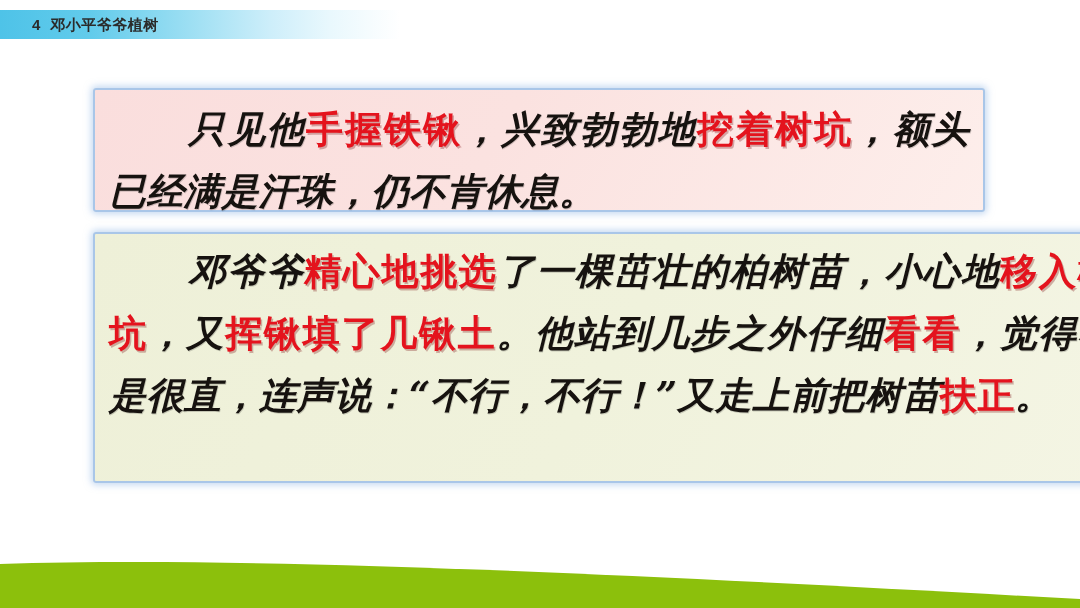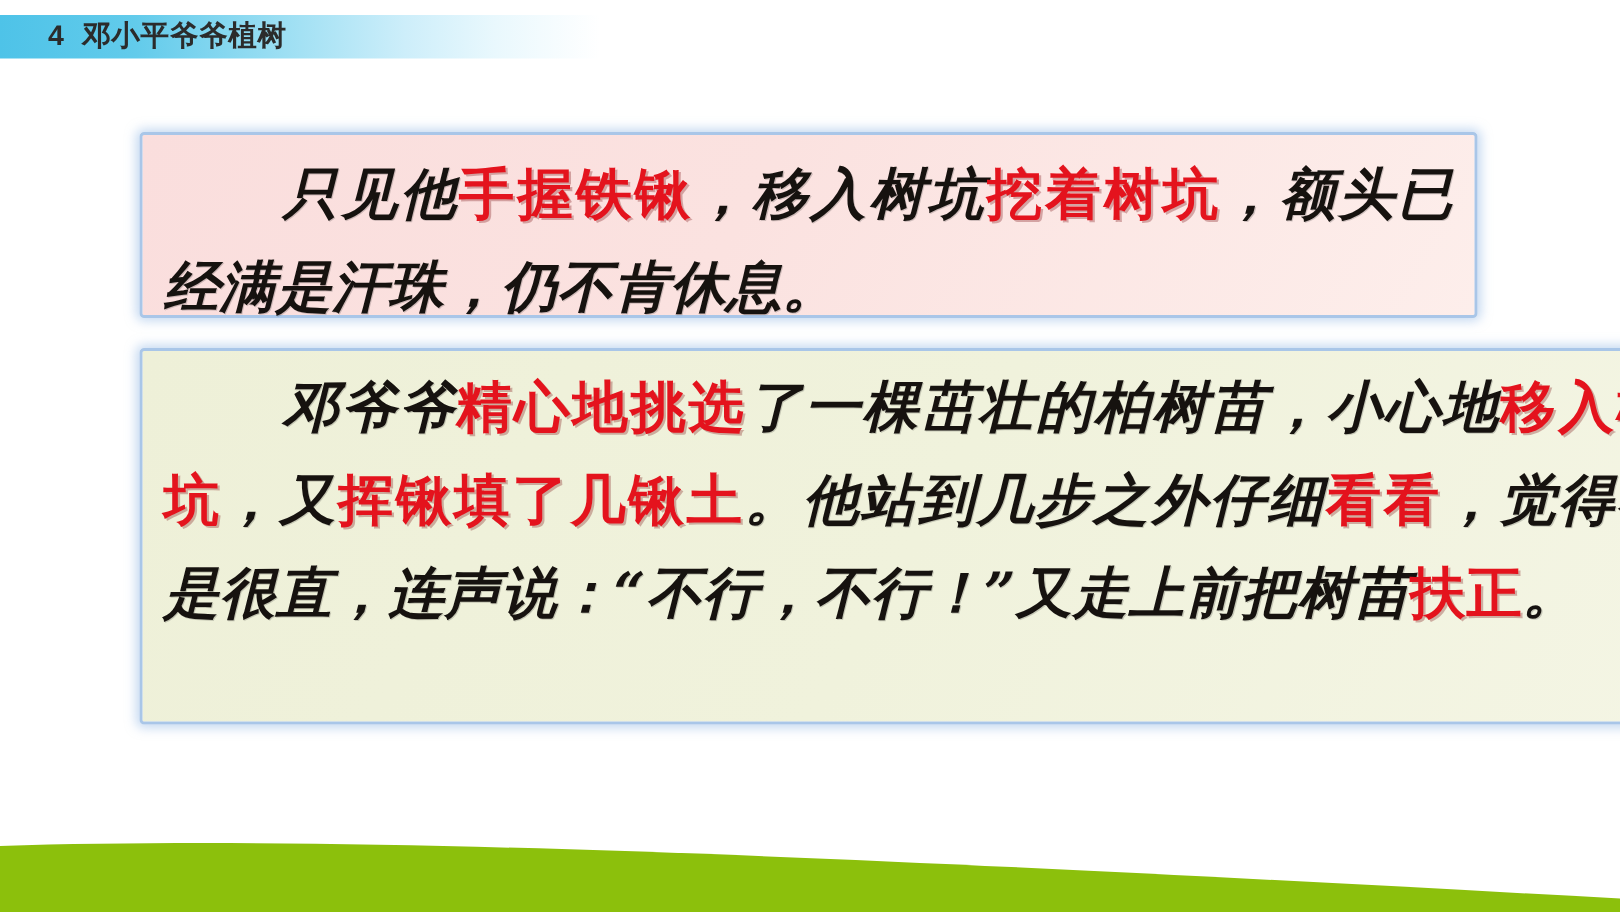--- a/index.html
+++ b/index.html
@@ -29,21 +29,21 @@
                 #cdeefa 270px,
                 #e9f8fd 330px,
                 #ffffff 400px,
                 #ffffff 1080px);
   }
   #header-title {
     position: absolute;
     left: 32px;
     top: 13px;
     font-family: "Liberation Sans", sans-serif;
-    font-size: 19px;
+    font-size: 15px;
     font-weight: 700;
     color: #2b2b2b;
     letter-spacing: 0.5px;
     white-space: pre;
     line-height: 23px;
   }
 
   
   .text-box {
     position: absolute;
@@ -112,21 +112,21 @@
   }
   #bottom-wave svg { display: block; }
 </style>
 </head>
 <body>
 
 <div id="header-bar"></div>
 <div id="header-title">4  邓小平爷爷植树</div>
 
 <div class="text-box" id="passage-box-1">
-  <div class="passage-text"><span class="indent"></span><span class="plain">只见他</span><em class="hl">手握铁锹</em><span class="plain">，移入树坑</span><em class="hl">挖着树坑</em><span class="plain">，额头已经满是汗珠，仍不肯休息。</span></div>
+  <div class="passage-text"><span class="indent"></span><span class="plain">只见他</span><em class="hl">手握铁锹</em><span class="plain">，兴致勃勃地</span><em class="hl">挖着树坑</em><span class="plain">，额头已经满是汗珠，仍不肯休息。</span></div>
 </div>
 
 <div class="text-box" id="passage-box-2">
   <div class="passage-text"><span class="indent"></span><span class="plain">邓爷爷</span><em class="hl">精心地挑选</em><span class="plain">了一棵茁壮的柏树苗，小心地</span><em class="hl">移入树坑</em><span class="plain">，又</span><em class="hl">挥锹填了几锹土</em><span class="plain">。他站到几步之外仔细</span><em class="hl">看看</em><span class="plain">，觉得不是很直，连声说：“不行，不行！”又走上前把树苗</span><em class="hl">扶正</em><span class="plain">。</span></div>
 </div>
 
 <div id="bottom-wave">
   <svg width="1080" height="70" viewBox="0 0 1080 70" xmlns="http://www.w3.org/2000/svg">
     <path d="M0,26 C260,18 620,36 1080,61 L1080,70 L0,70 Z" fill="#8cc00c"></path>
   </svg>

